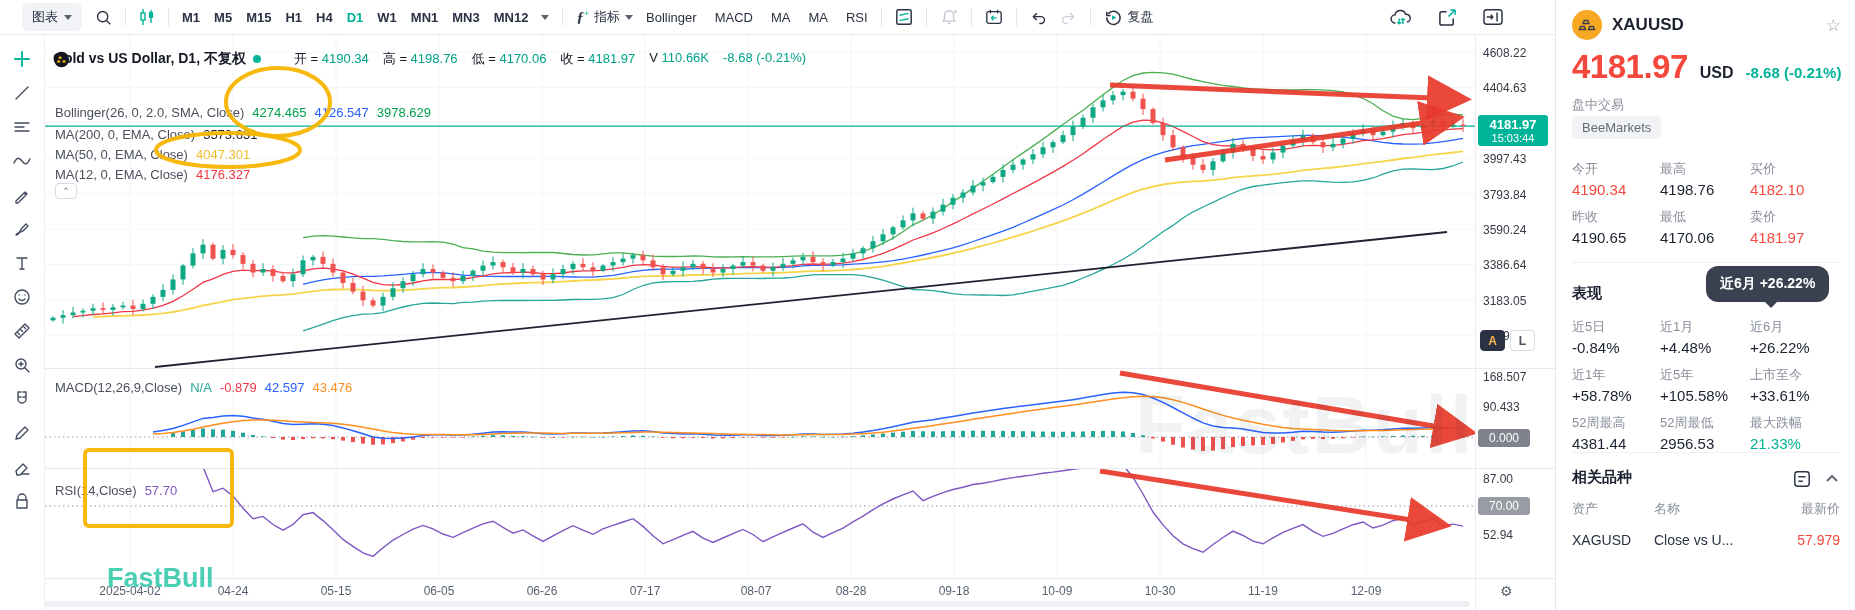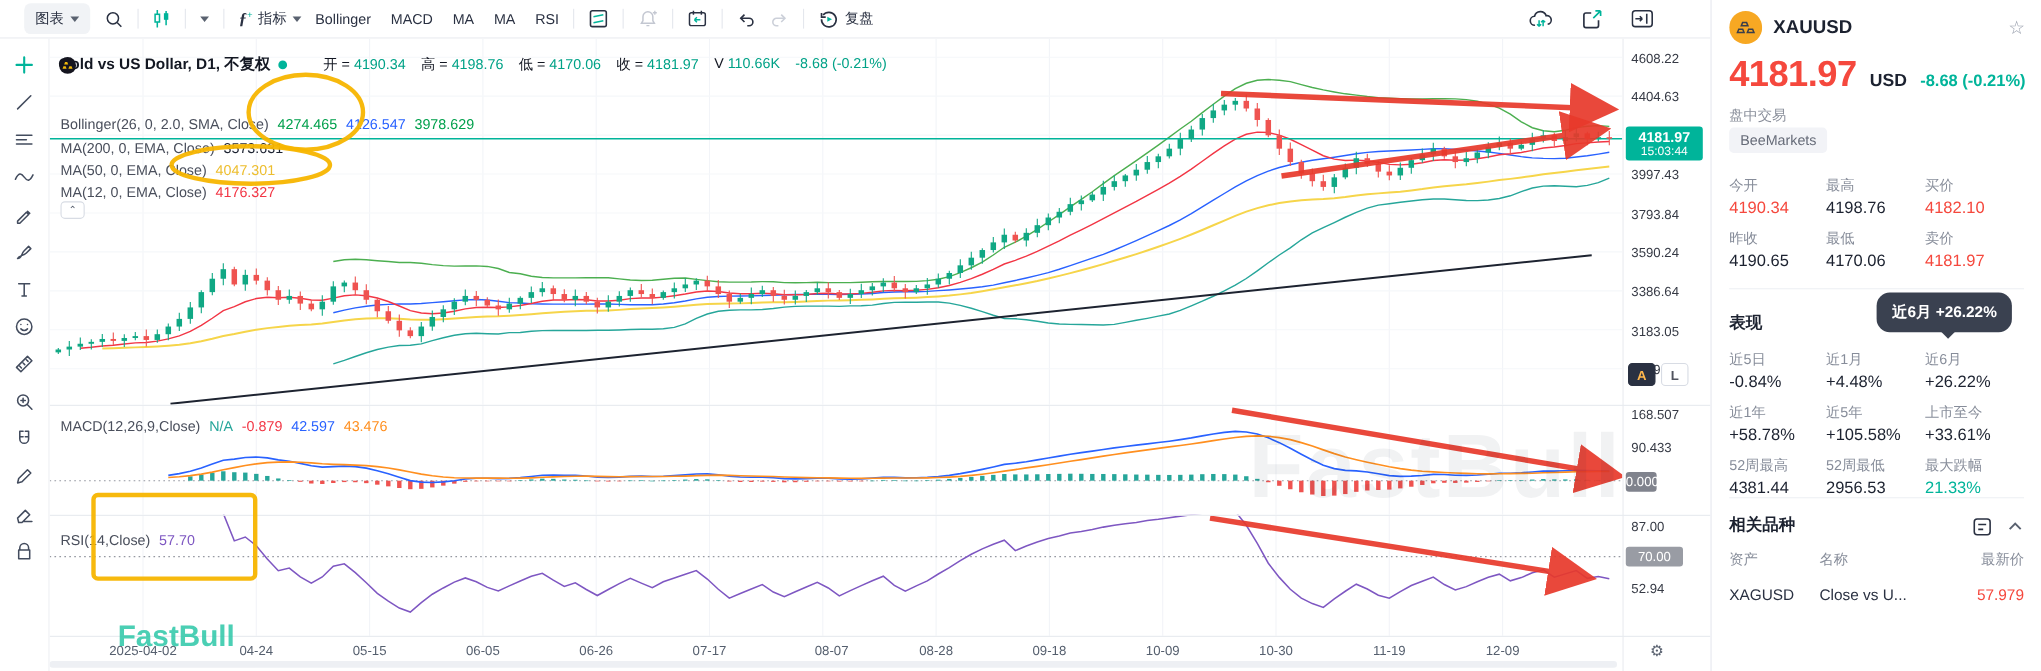--- a/index.html
+++ b/index.html
@@ -56,21 +56,21 @@
     font-size:9px; line-height:13px; cursor:pointer; }
 
   
   #scale { position:absolute; left:1475px; top:35px; width:80px; height:575px;
     border-left:1px solid #e9ebf0; background:#fff; z-index:5; }
   .axis-label { position:absolute; left:7px; font-size:12px; color:#363a45; white-space:nowrap; }
   .badge { position:absolute; left:2px; border-radius:3px; color:#fff; text-align:center; z-index:7; }
   #price-badge { top:80px; width:70px; padding:2px 0; background:#00b49a; }
   #price-badge .p { font-size:13px; font-weight:700; }
   #price-badge .t { font-size:11px; }
-  #macd-badge { top:394px; width:28px; font-size:12px; padding:2px 0; background:#80838d; }
+  #macd-badge { top:394px; width:52px; font-size:12px; padding:2px 0; background:#80838d; }
   #rsi-badge  { top:462px; width:52px; font-size:12px; padding:2px 0; background:rgba(128,131,141,.8); }
   .al-group { position:absolute; left:4px; top:295px; display:flex; gap:5px; z-index:8; }
   .al-btn { width:25px; height:21px; border-radius:4px; font-size:12px; font-weight:700;
     display:flex; align-items:center; justify-content:center; cursor:pointer;
     border:1px solid #d8dce4; background:#fff; color:#50535e; font-family:inherit; }
   .al-btn.active { background:#2a3142; border-color:#2a3142; color:#ffb74d; }
   #scale-gear { position:absolute; left:24px; top:548px; font-size:14px; color:#5a6270;
     background:none; border:none; cursor:pointer; }
 
   
@@ -141,20 +141,32 @@
     <div class="sep"></div>
     <button class="icon-btn">
       <svg width="16" height="18" viewBox="0 0 16 18">
         <line x1="4" y1="1" x2="4" y2="17" stroke="#00b49a" stroke-width="1.4"></line>
         <rect x="2" y="5" width="4" height="7" fill="#fff" stroke="#00b49a" stroke-width="1.4"></rect>
         <line x1="12" y1="2" x2="12" y2="15" stroke="#00b49a" stroke-width="1.4"></line>
         <rect x="10" y="4" width="4" height="6" fill="#00b49a"></rect>
       </svg>
     </button>
     <div class="sep"></div>
+    <div class="tf-group">
+        <span class="tf-item">M1</span>
+        <span class="tf-item">M5</span>
+        <span class="tf-item">M15</span>
+        <span class="tf-item">H1</span>
+        <span class="tf-item">H4</span>
+        <span class="tf-item active">D1</span>
+        <span class="tf-item">W1</span>
+        <span class="tf-item">MN1</span>
+        <span class="tf-item">MN3</span>
+        <span class="tf-item">MN12</span>
+      </div>
     <span class="tri" style="border-top-color:#5a6270"></span>
     <div class="sep"></div>
     <button class="icon-btn">
       <span class="fx">ƒ<sup>+</sup></span>
       <span>指标</span>
       <span class="tri"></span>
     </button>
     <div class="tf-group" style="gap:18px">
         <span class="ind-shortcut">Bollinger</span>
         <span class="ind-shortcut">MACD</span>

